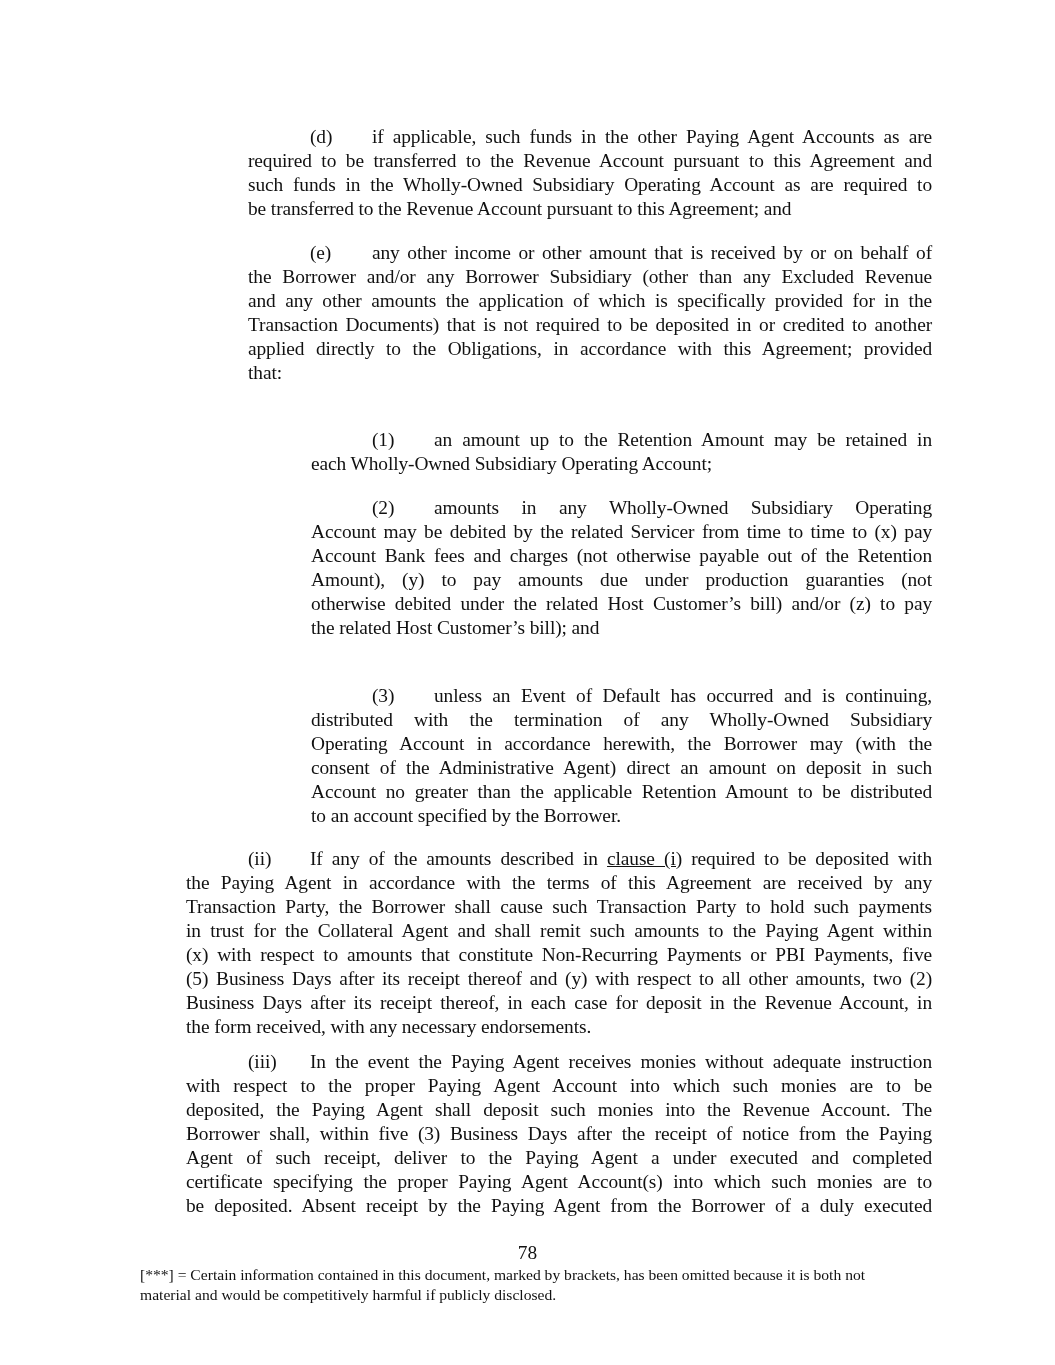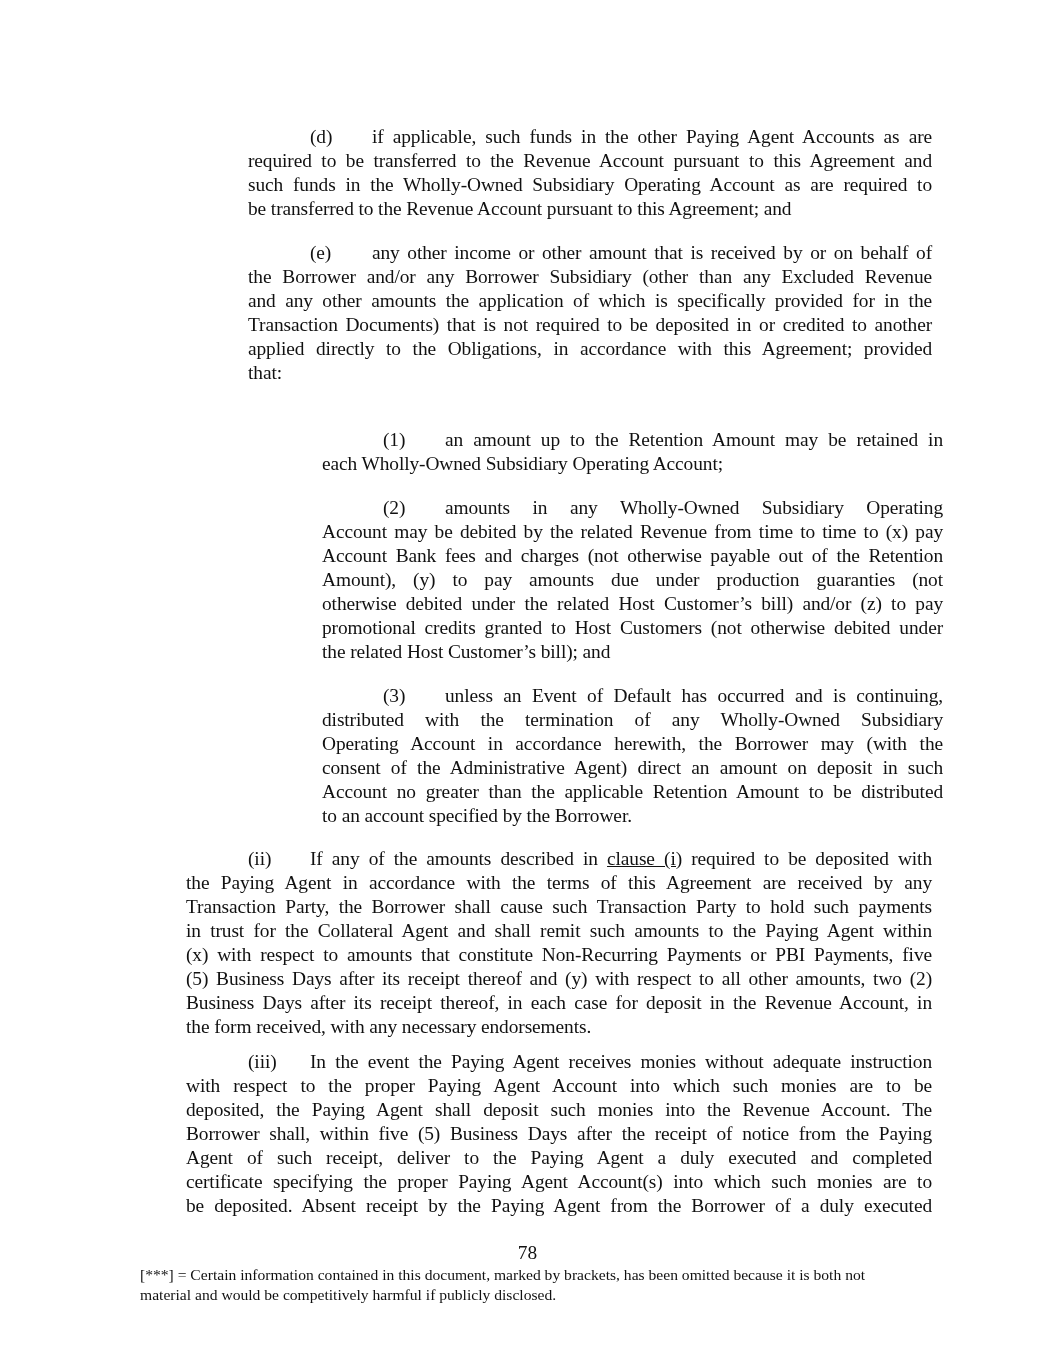--- a/index.html
+++ b/index.html
@@ -39,21 +39,21 @@
       text-align-last: left;
     }
     .line .lbl {
       display: inline-block;
     }
     
     .lvl1 { left: 248px; width: 684px; }
     .lvl1 .first { padding-left: 62px; }
     .lvl1 .first .lbl { width: 62px; }
     
-    .lvl2 { left: 322px; width: 621px; }
+    .lvl2 { left: 311px; width: 621px; }
     .lvl2 .first { padding-left: 61px; }
     .lvl2 .first .lbl { width: 62px; }
     
     .lvl0 { left: 186px; width: 746px; }
     .lvl0 .first { padding-left: 62px; }
     .lvl0 .first .lbl { width: 62px; }
 
     .ul { text-decoration: underline; }
 
     .page-number {
@@ -99,25 +99,24 @@
     <span class="line last">that:</span>
   </div>
 
   <div class="para lvl2" style="top:428px;">
     <span class="line first"><span class="lbl">(1)</span><span>an amount up to the Retention Amount may be retained in</span></span>
     <span class="line last">each Wholly-Owned Subsidiary Operating Account;</span>
   </div>
 
   <div class="para lvl2" style="top:496px;">
     <span class="line first"><span class="lbl">(2)</span><span>amounts in any Wholly-Owned Subsidiary Operating</span></span>
-    <span class="line">Account may be debited by the related Revenue from time to time to (x) pay</span>
+    <span class="line">Account may be debited by the related Servicer from time to time to (x) pay</span>
     <span class="line">Account Bank fees and charges (not otherwise payable out of the Retention</span>
     <span class="line">Amount), (y) to pay amounts due under production guaranties (not</span>
     <span class="line">otherwise debited under the related Host Customer’s bill) and/or (z) to pay</span>
-    <span class="line">promotional credits granted to Host Customers (not otherwise debited under</span>
     <span class="line last">the related Host Customer’s bill); and</span>
   </div>
 
   <div class="para lvl2" style="top:684px;">
     <span class="line first"><span class="lbl">(3)</span><span>unless an Event of Default has occurred and is continuing,</span></span>
     <span class="line">distributed with the termination of any Wholly-Owned Subsidiary</span>
     <span class="line">Operating Account in accordance herewith, the Borrower may (with the</span>
     <span class="line">consent of the Administrative Agent) direct an amount on deposit in such</span>
     <span class="line">Account no greater than the applicable Retention Amount to be distributed</span>
     <span class="line last">to an account specified by the Borrower.</span>
@@ -131,22 +130,22 @@
     <span class="line">(x) with respect to amounts that constitute Non-Recurring Payments or PBI Payments, five</span>
     <span class="line">(5) Business Days after its receipt thereof and (y) with respect to all other amounts, two (2)</span>
     <span class="line">Business Days after its receipt thereof, in each case for deposit in the Revenue Account, in</span>
     <span class="line last">the form received, with any necessary endorsements.</span>
   </div>
 
   <div class="para lvl0" style="top:1050px;">
     <span class="line first"><span class="lbl">(iii)</span><span>In the event the Paying Agent receives monies without adequate instruction</span></span>
     <span class="line">with respect to the proper Paying Agent Account into which such monies are to be</span>
     <span class="line">deposited, the Paying Agent shall deposit such monies into the Revenue Account.  The</span>
-    <span class="line">Borrower shall, within five (5) Business Days after the receipt of notice from the Paying</span>
-    <span class="line">Agent of such receipt, deliver to the Paying Agent a duly executed and completed</span>
+    <span class="line">Borrower shall, within five (3) Business Days after the receipt of notice from the Paying</span>
+    <span class="line">Agent of such receipt, deliver to the Paying Agent a under executed and completed</span>
     <span class="line">certificate specifying the proper Paying Agent Account(s) into which such monies are to</span>
     <span class="line">be deposited.  Absent receipt by the Paying Agent from the Borrower of a duly executed</span>
   </div>
 
   <div class="page-number">78</div>
 
   <div class="footnote">
     <span class="line">[***] = Certain information contained in this document, marked by brackets, has been omitted because it is both not</span>
     <span class="line">material and would be competitively harmful if publicly disclosed.</span>
   </div>

